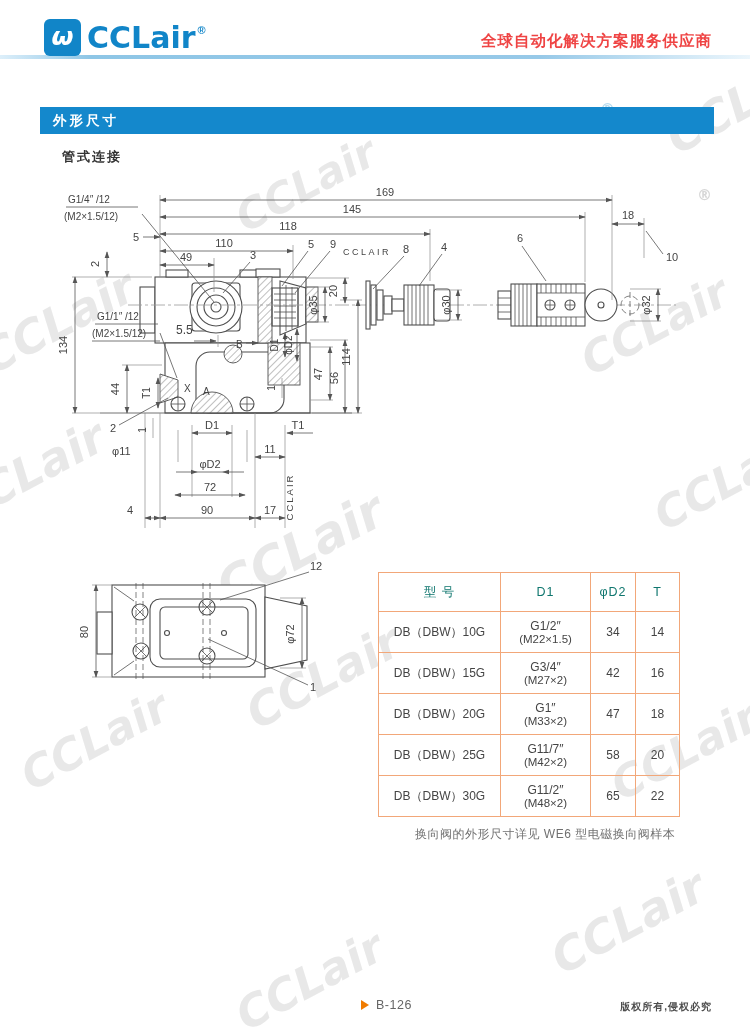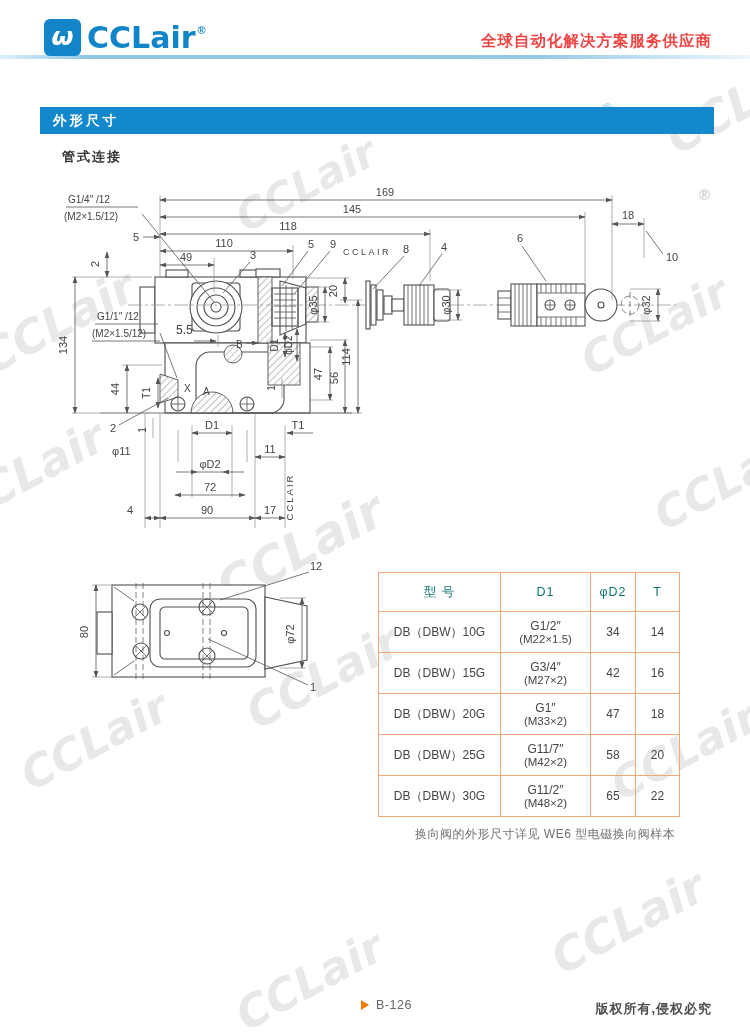--- a/index.html
+++ b/index.html
@@ -48,21 +48,21 @@
   .spec-table th{height:38px;font-size:12.5px;color:#0f766e;letter-spacing:1px;}
   .spec-table td{height:40px;font-size:12px;margin-left:24px;}
   .col-model{width:122px;}.col-d1{width:90px;}.col-d2{width:45px;}.col-t{width:44px;}
   .d1sub{font-size:11.5px;}
   .note{position:absolute;left:375px;top:826px;font-size:12px;color:#707070;z-index:2;letter-spacing:.5px;margin-left:40px;}
   
   .footer-page{position:absolute;left:353px;top:998px;font-size:12.5px;color:#666;z-index:3;
                display:flex;align-items:center;letter-spacing:.5px;margin-left:8px;}
   .tri{width:0;height:0;border-top:5px solid transparent;border-bottom:5px solid transparent;
        border-left:8px solid #f07b00;margin-right:7px;display:inline-block;}
-  .footer-copy{position:absolute;right:38px;top:1000px;font-size:13px;font-weight:700;
+  .footer-copy{position:absolute;right:38px;top:1000px;font-size:10px;font-weight:700;
                color:#4d4d4d;z-index:3;letter-spacing:1px;}
 </style>
 </head>
 <body>
 
 <div class="page">
 
   <span class="wm" style="left:660px;top:75px;font-size:46px;">CCLair</span>
   <span class="wmr" style="left:600px;top:100px;color:#9fcfe8;">®</span>
   <span class="wm" style="left:230px;top:160px;font-size:42px;">CCLair</span>

